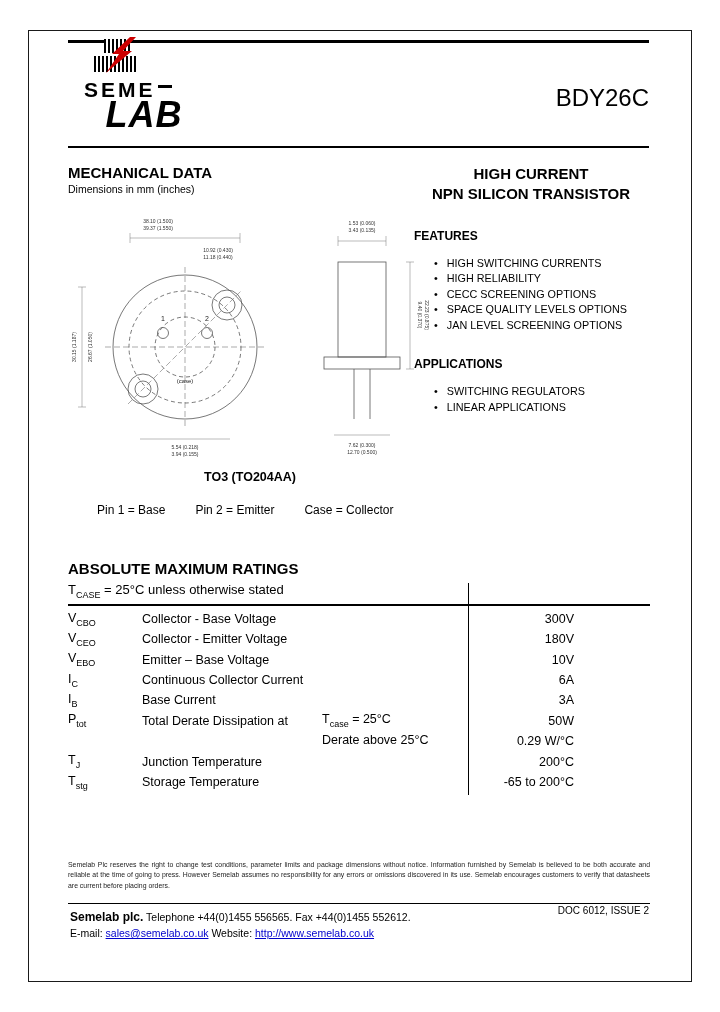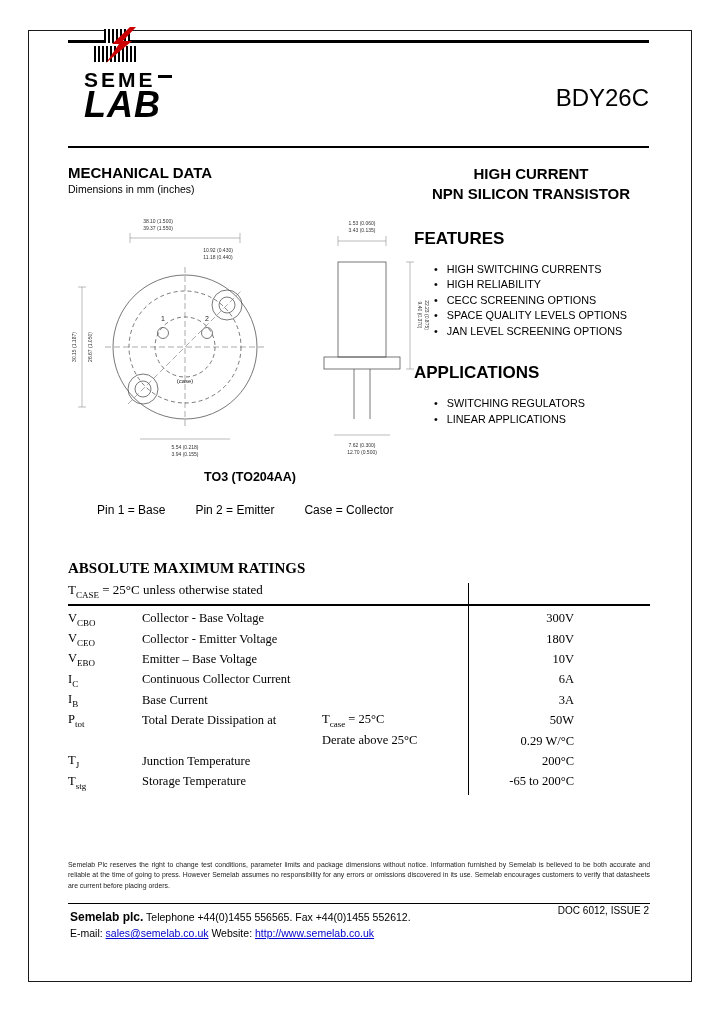--- a/index.html
+++ b/index.html
@@ -8,21 +8,21 @@
     background:#fff; color:#000;
     font-family:"Liberation Sans", sans-serif;
     position:relative; overflow:hidden;
   }
   .page-border { position:absolute; left:28px; top:30px; width:664px; height:952px; border:1px solid #1a1a1a; }
   .rule { position:absolute; left:68px; width:581px; background:#000; }
   .rule-top { top:40px; height:3px; }
   .rule-under-logo { top:146px; height:2px; }
 
   
-  .logo { position:absolute; left:84px; top:29px; width:120px; }
+  .logo { position:absolute; left:84px; top:39px; width:120px;text-align:center; }
   .barcode-wrap { position:relative; width:52px; height:36px; margin-left:10px; }
   .bars1 { position:absolute; left:10px; top:0; width:26px; height:14px;
            background:repeating-linear-gradient(90deg,#000 0 2px,#fff 2px 4px); }
   .bars2 { position:absolute; left:0; top:17px; width:44px; height:16px;
            background:repeating-linear-gradient(90deg,#000 0 2px,#fff 2px 4px); }
   .bolt { position:absolute; left:6px; top:-2px; }
   .seme { font-size:21px; font-weight:bold; letter-spacing:3px; line-height:1; margin-top:4px; display:flex; align-items:center; }
   .seme-dash { display:inline-block; width:14px; height:3px; background:#000; margin-left:2px; margin-top:-6px; }
   .lab { color:#000000; font-size:36px; font-weight:bold; line-height:0.82; letter-spacing:1px;font-style:italic; }
 
@@ -32,28 +32,28 @@
   .mech { position:absolute; left:68px; top:164px; width:345px; }
   .mech-title { font-size:15px; font-weight:bold; }
   .mech-sub { font-size:10.5px; margin-top:2px; }
   .drawing { position:absolute; left:70px; top:207px; }
   .pkg-label { position:absolute; left:70px; top:470px; width:360px; text-align:center; font-size:12.5px; font-weight:bold; }
   .pins-row { position:absolute; left:97px; top:503px; width:430px; display:flex; gap:30px; font-size:12px; }
 
   
   .rightcol { position:absolute; left:412px; top:164px; width:238px; }
   .product-title { text-align:center; font-size:15px; font-weight:bold; line-height:1.35; }
-  .sec-head { font-size:17px; font-weight:bold; margin-top:24px; margin-left:2px; }
+  .sec-head { font-size:12px; font-weight:bold; margin-top:24px; margin-left:2px; }
   .blist { margin-top:13px; }
   .bitem { display:flex; font-size:10.8px; line-height:15.5px; padding-left:22px; }
   .bitem::before { content:"•"; margin-right:9px; }
   .apps-head { margin-top:24px; }
 
   
-  .ratings { position:absolute; left:68px; top:560px; width:582px;font-family:Liberation Serif, serif; }
+  .ratings { position:absolute; left:68px; top:560px; width:582px; }
   .ratings-title { font-size:15px; font-weight:bold; }
   .ratings-cond { font-size:13px; margin-top:5px; }
   .ratings-rule { height:2px; background:#000; margin-top:4px; }
   .vline { position:absolute; left:400px; top:23px; height:212px; width:1px; background:#000; }
   .r-rows { margin-top:3px; }
   .r-row { display:grid; grid-template-columns:74px 180px 146px auto; height:20.4px; align-items:center; font-size:12.5px; }
   .r-val { text-align:right; padding-right:76px; }
   sub { font-size:9px; }
 
   

